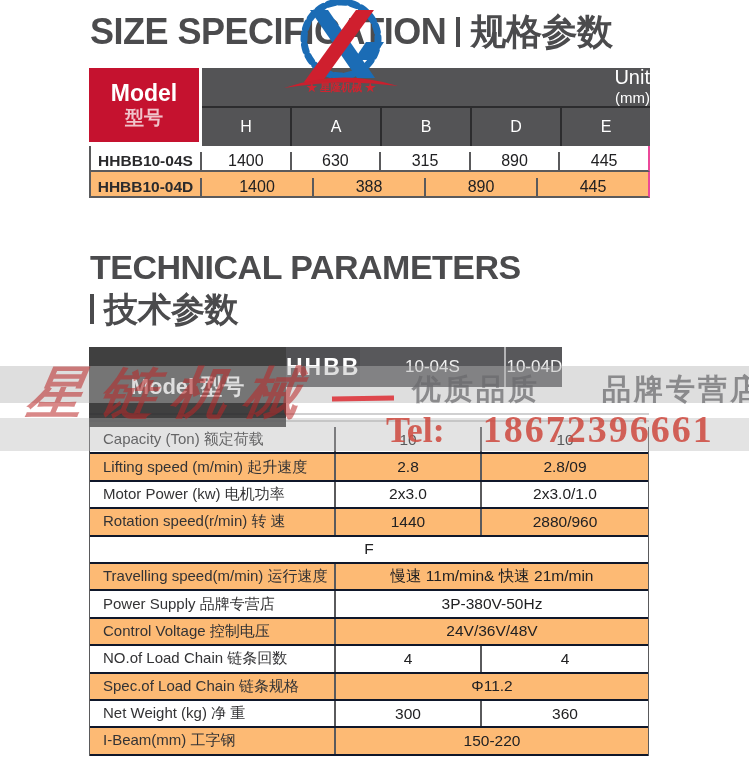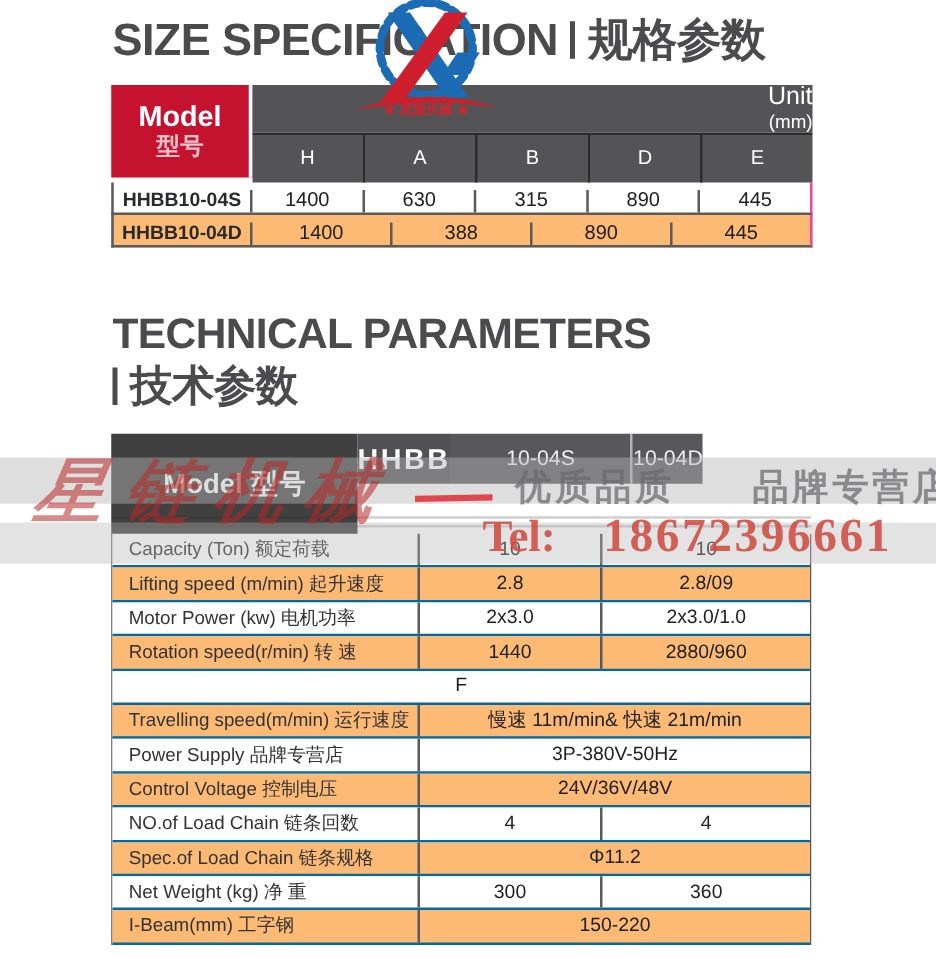--- a/index.html
+++ b/index.html
@@ -43,21 +43,21 @@
   .t2-model{width:197px;background:#404040;color:#ffffff;font-size:22px;font-weight:700;
     display:flex;align-items:center;justify-content:center;}
   .t2-hr{flex:1;display:flex;flex-direction:row;}
   .t2-series{height:40px;background:#515154;color:#ffffff;font-size:23px;font-weight:800;
     letter-spacing:2px;display:flex;align-items:center;justify-content:center;}
   .t2-sub{height:40px;display:flex;background:#58585b;}
   .t2-sub .sc{color:#f2f2f2;font-size:17px;display:flex;align-items:center;justify-content:center;}
   .t2-sub .sc1{width:146px;border-right:2px solid rgba(255,255,255,0.55);box-sizing:border-box;}
   .t2-sub .sc2{flex:1;}
   .t2-body{border-left:1.5px solid #5a5a5c;border-right:1.5px solid #5a5a5c;box-sizing:border-box;}
-  .t2-row{display:flex;height:27.4px;border-bottom:2px solid #0369a1;box-sizing:border-box;}
+  .t2-row{display:flex;height:27.4px;border-bottom:2px solid #0f172a;box-sizing:border-box;}
   .t2-row .lab{width:246px;padding-left:13px;display:flex;align-items:center;font-size:15px;color:#333335;
     border-right:2px solid #5a5a5c;box-sizing:border-box;white-space:nowrap;}
   .t2-row .v{display:flex;align-items:center;justify-content:center;font-size:15.5px;color:#212123;}
   .t2-row .v1{width:146px;border-right:2px solid #5a5a5c;box-sizing:border-box;}
   .t2-row .v2{flex:1;}
   .t2-row .vs{flex:1;}
 
   
   .wm-band{position:absolute;left:0;width:749px;z-index:5;pointer-events:none;}
   .wm-band1{top:366px;height:37px;background:rgba(182,182,182,0.45);}

